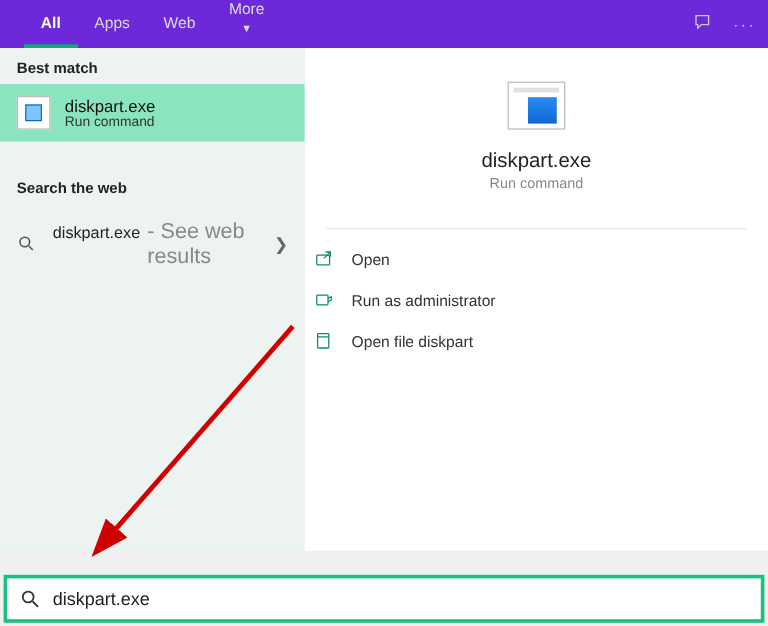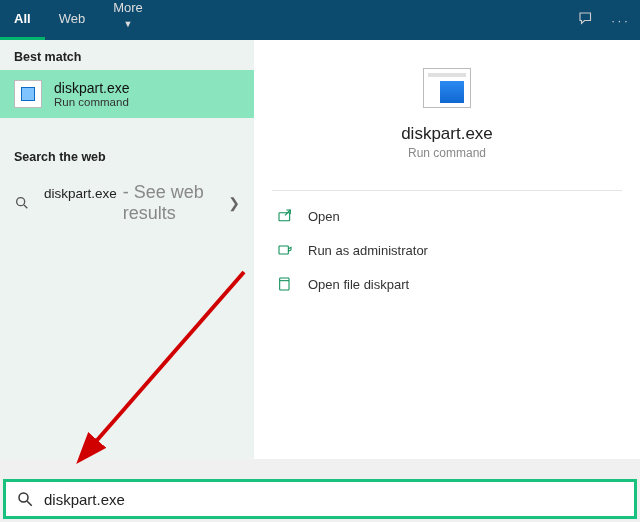--- a/index.html
+++ b/index.html
@@ -1,18 +1,18 @@
 <!DOCTYPE html>
 <html><head>
   <meta charset="utf-8">
   <style>
     * { margin: 0; padding: 0; box-sizing: border-box; font-family: "Segoe UI", Tahoma, sans-serif; }
     body { width: 640px; height: 522px; background: #f0f0f0; position: relative; overflow: hidden; }
 
-    .topbar { height: 40px; background: #0c4a6e; display: flex; align-items: stretch; color: #ccc; font-size: 13px; position: relative; }
+    .topbar { height: 40px; background: #6d28d9; display: flex; align-items: stretch; color: #ccc; font-size: 13px; position: relative; padding-left: 20px; }
     .tabs { display: flex; align-items: stretch; }
     .tab { padding: 0 14px; display: flex; align-items: center; cursor: pointer; color: #ddd; border-bottom: 3px solid transparent; }
     .tab.active { color: #fff; font-weight: 600; border-bottom: 3px solid #00b46e; }
     .tab-more { display: flex; align-items: center; gap: 4px; flex-direction: column; }
     .top-right { position: absolute; right: 10px; top: 0; height: 40px; display: flex; align-items: center; gap: 16px; color: #ccc; }
     .top-right .icon-btn { cursor: pointer; }
 
     .body-area { display: flex; height: 419px; }
     .left-pane { width: 254px; background: #edf3f0; }
     .right-pane { flex: 1; background: #fff; display: flex; flex-direction: column; padding-top: 20px; }
@@ -32,37 +32,38 @@
     .web-item .chev { color: #666; font-size: 14px; }
 
     .preview-top { text-align: center; padding: 8px 20px 16px; }
     .preview-icon { width: 48px; height: 40px; margin: 0 auto 16px; position: relative; }
     .preview-icon .frame { width: 48px; height: 40px; background: #fff; border: 1px solid #bbb; position: relative; }
     .preview-icon .frame::before { content:""; position:absolute; top:4px; left:4px; right:4px; height:4px; background:#e0e0e0;}
     .preview-icon .blue { position: absolute; right: 6px; bottom: 4px; width: 24px; height: 22px; background: linear-gradient(#2a8bf2,#1167d1); }
     .preview-title { font-size: 17px; color: #222; font-weight: 400; }
     .preview-sub { font-size: 12px; color: #888; margin-top: 2px; }
     .divider { height: 1px; background: #e5e5e5; margin: 14px 18px 0; }
-    .actions { padding: 8px 18px; }
+    .actions { padding: 8px 3px; }
     .action-row { display: flex; align-items: center; gap: 14px; padding: 8px 4px; font-size: 13px; color: #333; cursor: pointer; }
     .action-row .aicon { width: 18px; height: 18px; display: flex; align-items: center; justify-content: center; color: #0d8f57; }
 
     .arrow-overlay { position: absolute; left: 0; top: 0; pointer-events: none; }
 
     .search-bar { position: absolute; left: 3px; right: 3px; bottom: 3px; height: 40px; border: 3px solid #18c27e; background: #fff; display: flex; align-items: center; padding: 0 10px; gap: 10px; }
     .search-bar .sb-icon { width: 18px; color: #444; display:flex;}
     .search-bar input { border: none; outline: none; font-size: 15px; color: #222; flex: 1; background: transparent; }
     @keyframes blink { 50% { opacity: 0; } }
   </style>
 </head>
 <body>
 
 <div class="topbar">
   <div class="tabs">
     <div class="tab active">All</div>
+    <div class="tab">Apps</div>
     <div class="tab">Web</div>
     <div class="tab tab-more">
       <span>More</span>
       <span style="font-size:9px;">▼</span>
     </div>
   </div>
   <div class="top-right">
     <span class="icon-btn">
       <svg width="18" height="18" viewBox="0 0 24 24" fill="none" stroke="#ccc" stroke-width="1.5">
           <path d="M4 4h14v10H10l-4 4v-4H4z"></path>

